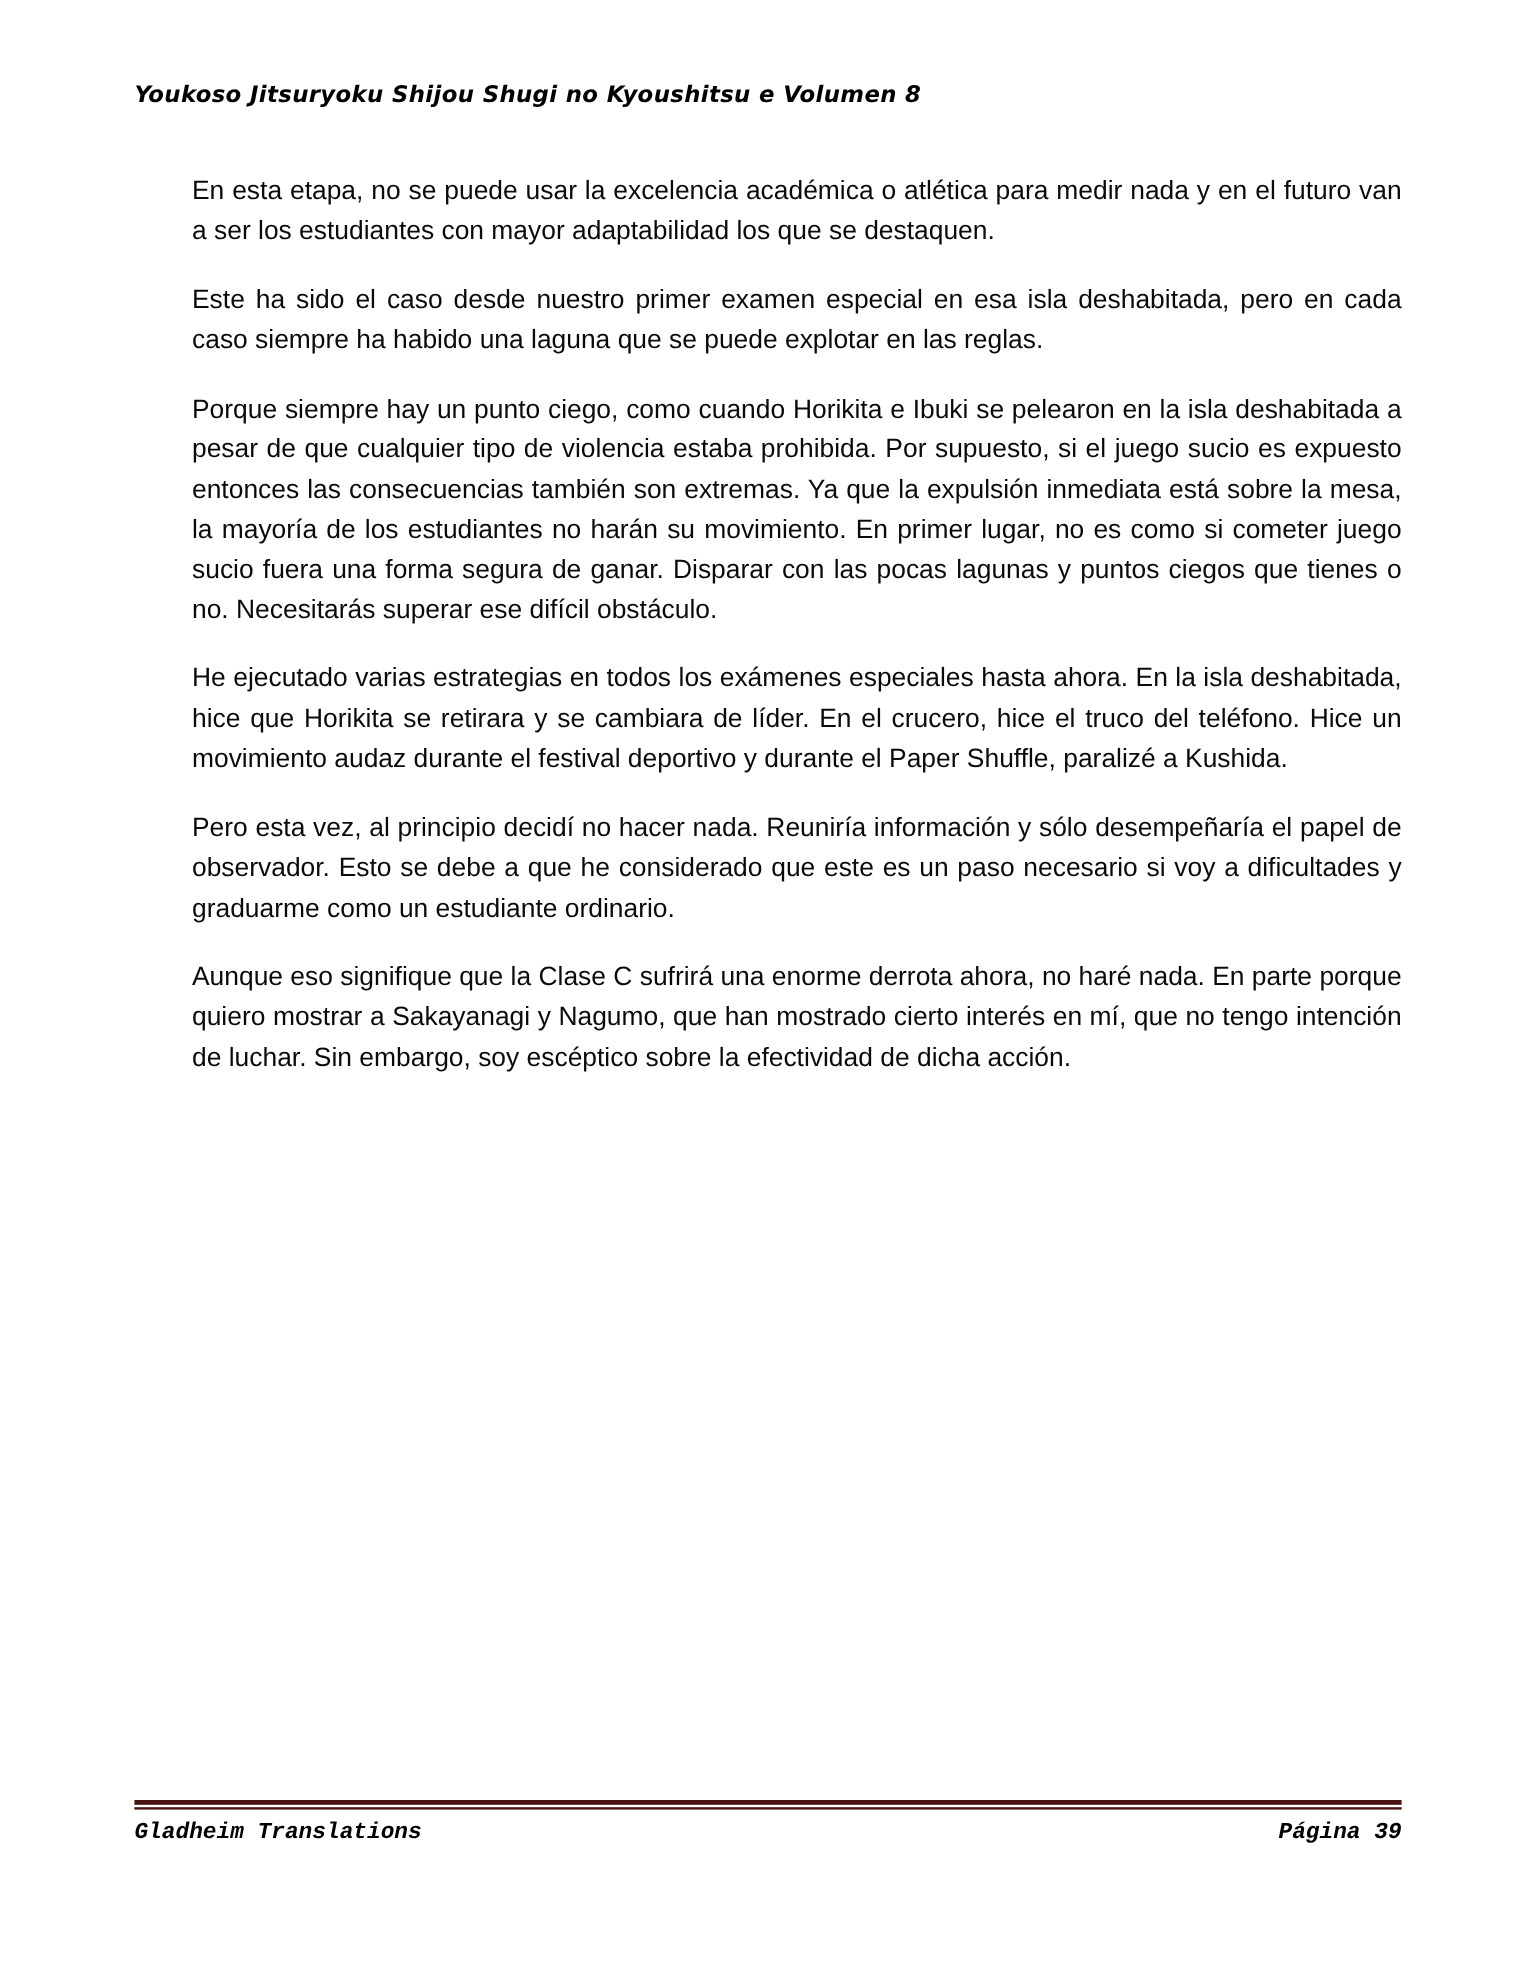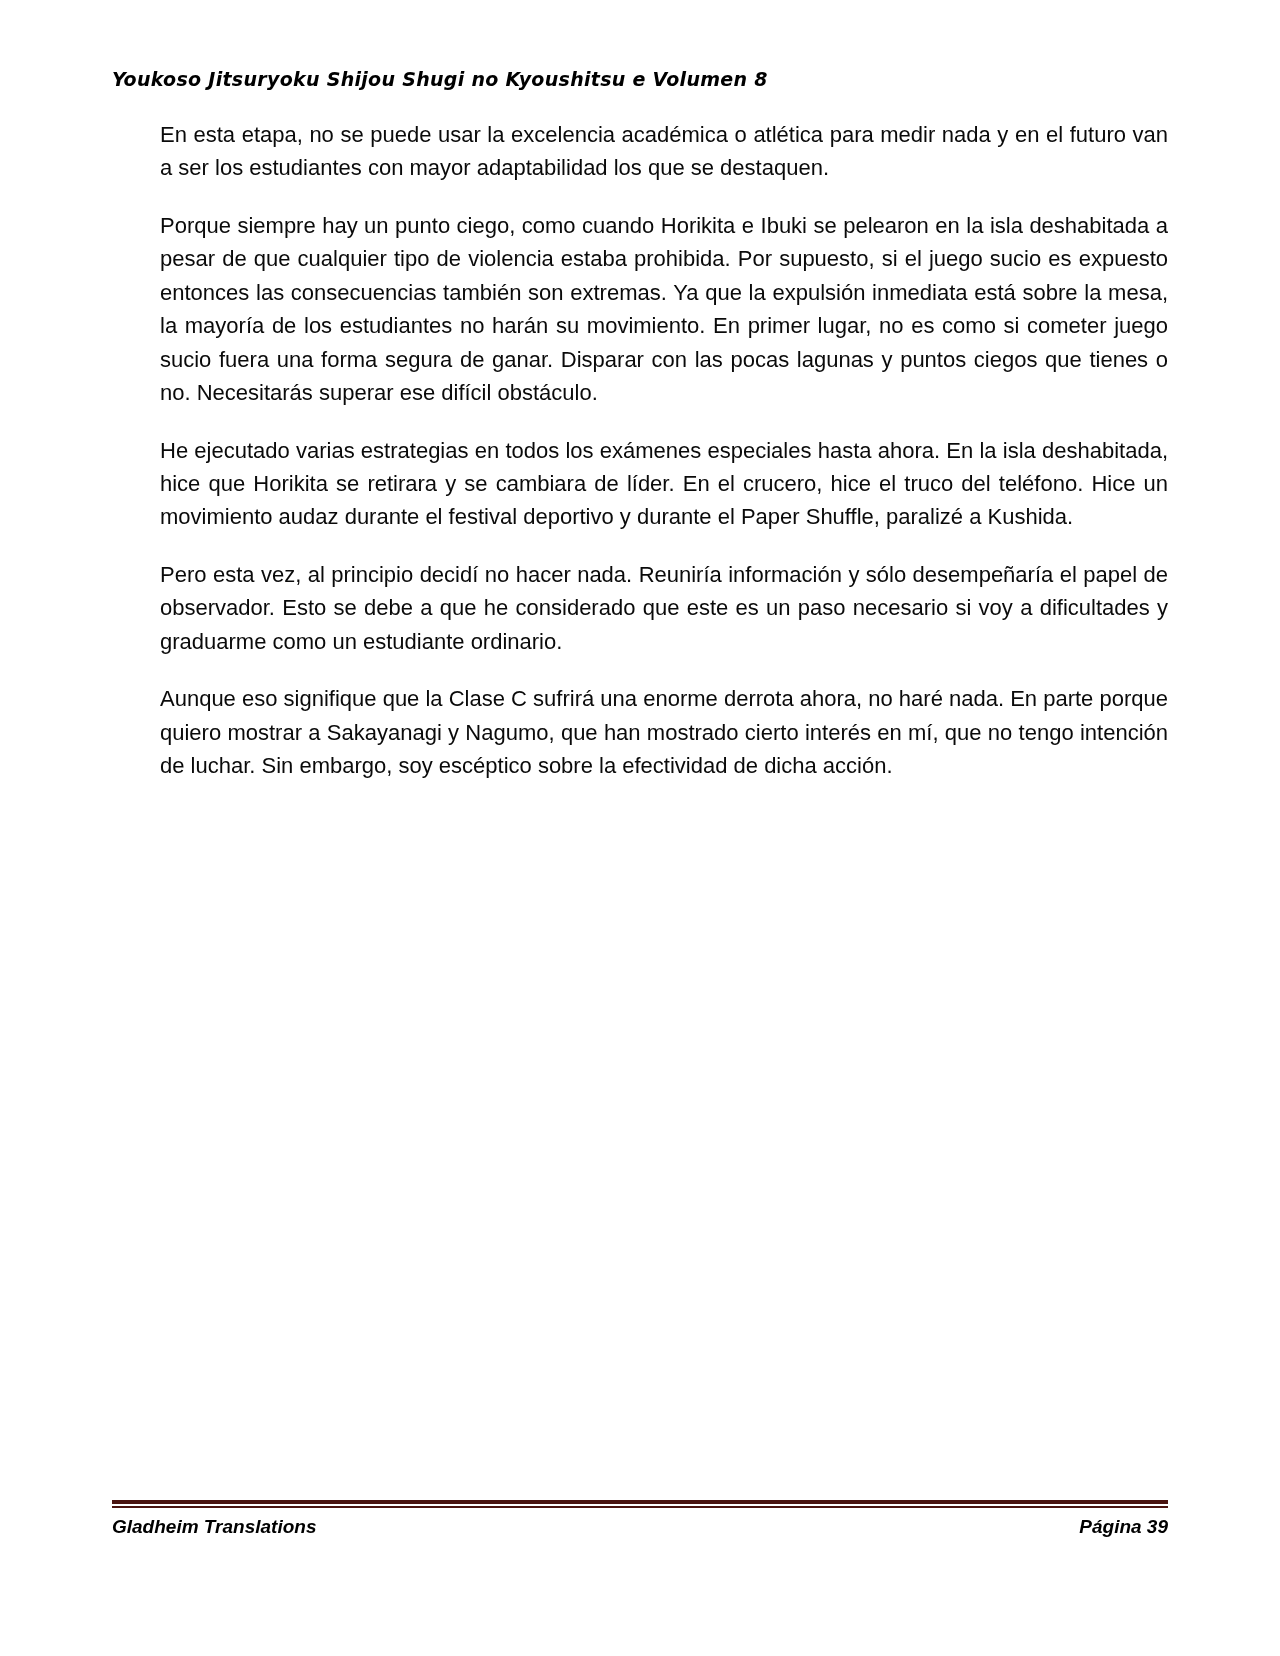--- a/index.html
+++ b/index.html
@@ -23,21 +23,21 @@
     padding: 68px 112px 0 112px;
   }
 
   .doc-header {
     font-family: "DejaVu Sans", sans-serif;
     font-weight: bold;
     font-style: italic;
     font-size: 19px;
     letter-spacing: 0.3px;
     color: #000000;
-    margin-bottom: 28px;
+    margin-bottom: 52px;
   }
 
   .doc-body p {
     font-size: 22px;
     line-height: 1.52;
     text-align: justify;
     margin-bottom: 24px;
     color: #0a0a0a;
     margin-left: 48px;
   }
@@ -55,37 +55,38 @@
     border-top: 4px solid #4a1410;
     border-bottom: 2px solid #4a1410;
     padding-top: 2px;
     margin-bottom: 8px;
   }
 
   .footer-row {
     display: flex;
     justify-content: space-between;
     align-items: flex-end;
-    font-family: Liberation Sans, sans-serif;
+    font-family: Liberation Mono, monospace;
     font-weight: bold;
     font-style: italic;
     font-size: 19px;
     color: #000000;
   }
 </style>
 </head>
 <body>
 
 <div class="page">
   <div class="page-inner">
 
     <div class="doc-header">Youkoso Jitsuryoku Shijou Shugi no Kyoushitsu e Volumen 8</div>
 
     <div class="doc-body">
       <p>En esta etapa, no se puede usar la excelencia académica o atlética para medir nada y en el futuro van a ser los estudiantes con mayor adaptabilidad los que se destaquen.</p>
+      <p>Este ha sido el caso desde nuestro primer examen especial en esa isla deshabitada, pero en cada caso siempre ha habido una laguna que se puede explotar en las reglas.</p>
       <p>Porque siempre hay un punto ciego, como cuando Horikita e Ibuki se pelearon en la isla deshabitada a pesar de que cualquier tipo de violencia estaba prohibida. Por supuesto, si el juego sucio es expuesto entonces las consecuencias también son extremas. Ya que la expulsión inmediata está sobre la mesa, la mayoría de los estudiantes no harán su movimiento. En primer lugar, no es como si cometer juego sucio fuera una forma segura de ganar. Disparar con las pocas lagunas y puntos ciegos que tienes o no. Necesitarás superar ese difícil obstáculo.</p>
       <p>He ejecutado varias estrategias en todos los exámenes especiales hasta ahora. En la isla deshabitada, hice que Horikita se retirara y se cambiara de líder. En el crucero, hice el truco del teléfono. Hice un movimiento audaz durante el festival deportivo y durante el Paper Shuffle, paralizé a Kushida.</p>
       <p>Pero esta vez, al principio decidí no hacer nada. Reuniría información y sólo desempeñaría el papel de observador. Esto se debe a que he considerado que este es un paso necesario si voy a dificultades y graduarme como un estudiante ordinario.</p>
       <p>Aunque eso signifique que la Clase C sufrirá una enorme derrota ahora, no haré nada. En parte porque quiero mostrar a Sakayanagi y Nagumo, que han mostrado cierto interés en mí, que no tengo intención de luchar. Sin embargo, soy escéptico sobre la efectividad de dicha acción.</p>
     </div>
 
   </div>
 
   <div class="doc-footer">
     <div class="footer-rule"></div>

